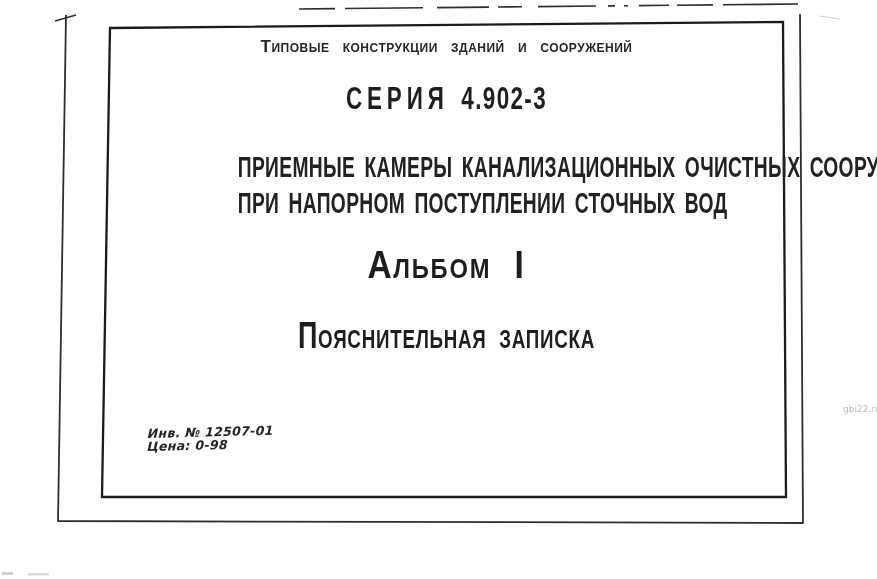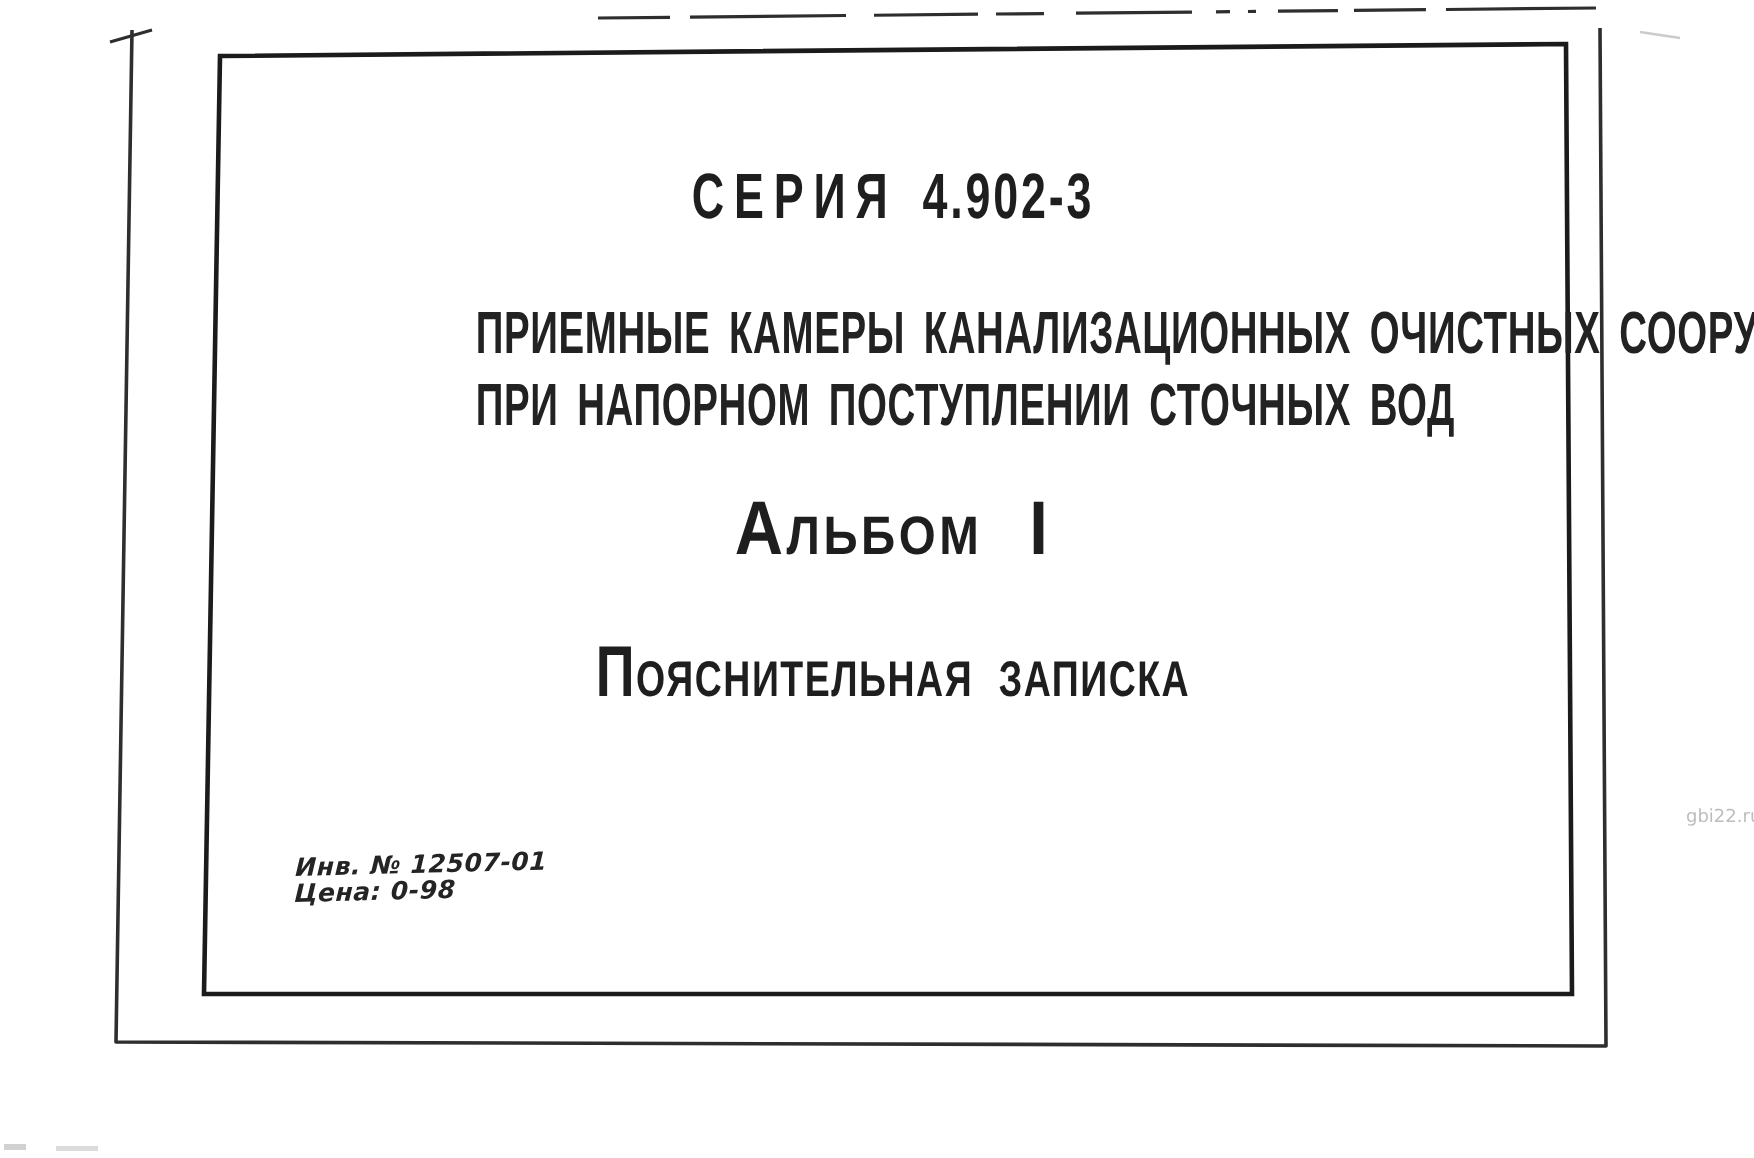--- a/index.html
+++ b/index.html
@@ -125,20 +125,21 @@
     <path d="M299,9 L798,4" fill="none" stroke="#2e2e2e" stroke-width="1.6" stroke-dasharray="36 10 78 14 52 9 24 16 58 12 7 9 4 11 30 8"></path>
 
     <path d="M820,16 L840,19" fill="none" stroke="#b5b5b5" stroke-width="1.2" opacity="0.7"></path>
 
     <polygon points="110,28 783,22 786,497 102,497" fill="none" stroke="#1b1b1b" stroke-width="2.3" stroke-linejoin="miter"></polygon>
 
     <rect x="2" y="572" width="11" height="3" fill="#c6c6c6" opacity="0.8"></rect>
     <rect x="28" y="573" width="21" height="2.5" fill="#d2d2d2" opacity="0.8"></rect>
   </svg>
 
+  <div class="txt doc-type">Типовые конструкции зданий и сооружений</div>
 
   <div class="txt series">
     <span class="label">СЕРИЯ</span>
     <span class="number">4.902-3</span>
   </div>
 
   <div class="txt main-title l1">ПРИЕМНЫЕ КАМЕРЫ КАНАЛИЗАЦИОННЫХ ОЧИСТНЫХ СООРУЖЕНИЙ</div>
 
   <div class="txt main-title l2">ПРИ НАПОРНОМ ПОСТУПЛЕНИИ СТОЧНЫХ ВОД</div>
 

